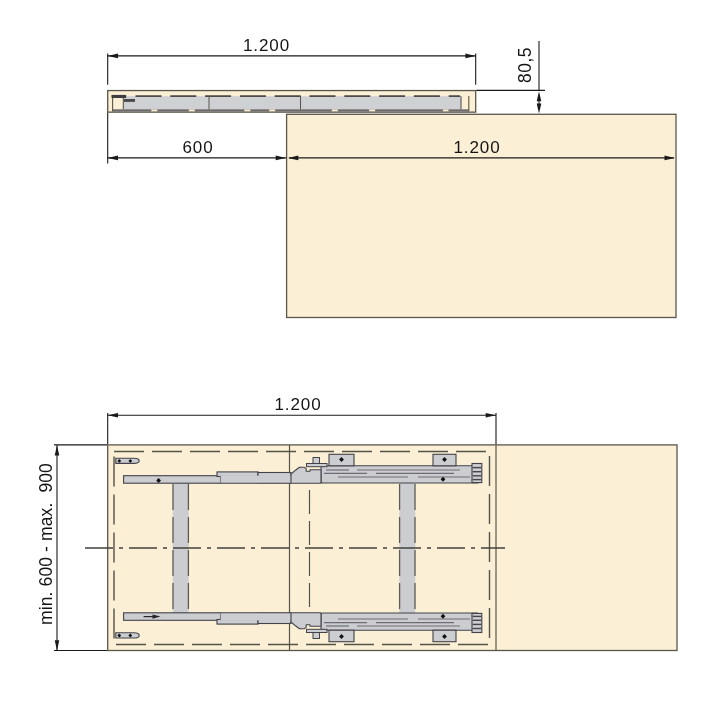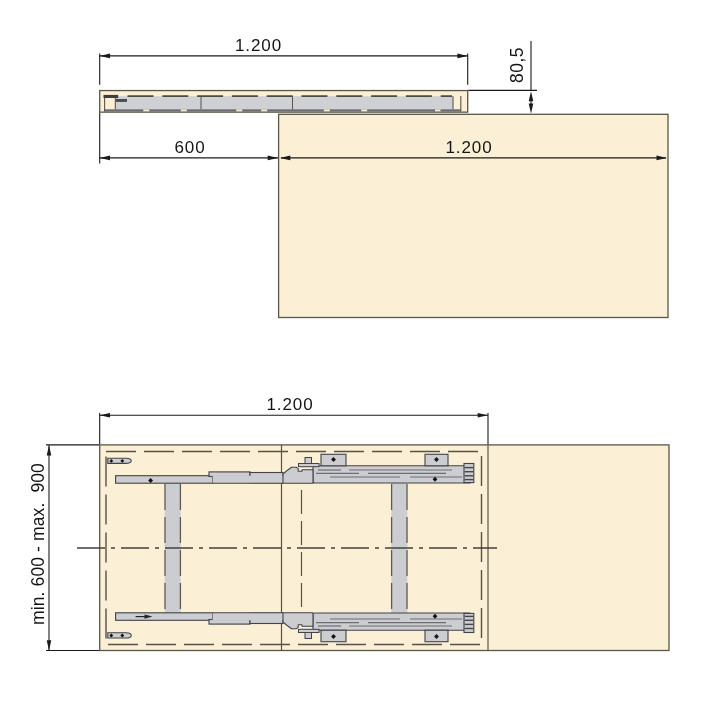--- a/index.html
+++ b/index.html
@@ -1,16 +1,16 @@
 <!DOCTYPE html>
 <html><head>
 <meta charset="utf-8">
 <style>
   html,body{margin:0;padding:0;background:#fff;}
-  #page{width:648px;height:720px;position:relative;font-family:"Liberation Sans",sans-serif;}
+  #page{width:648px;height:720px;position:relative;font-family:"Liberation Sans",sans-serif;margin-left:8px;}
   svg{position:absolute;top:0;left:0;}
   text{font-family:"Liberation Sans",sans-serif;fill:#141414;}
 </style>
 </head>
 <body>
 <div id="page">
 <svg width="720" height="720" viewBox="0 0 720 720">
 <defs>
 </defs>
 

